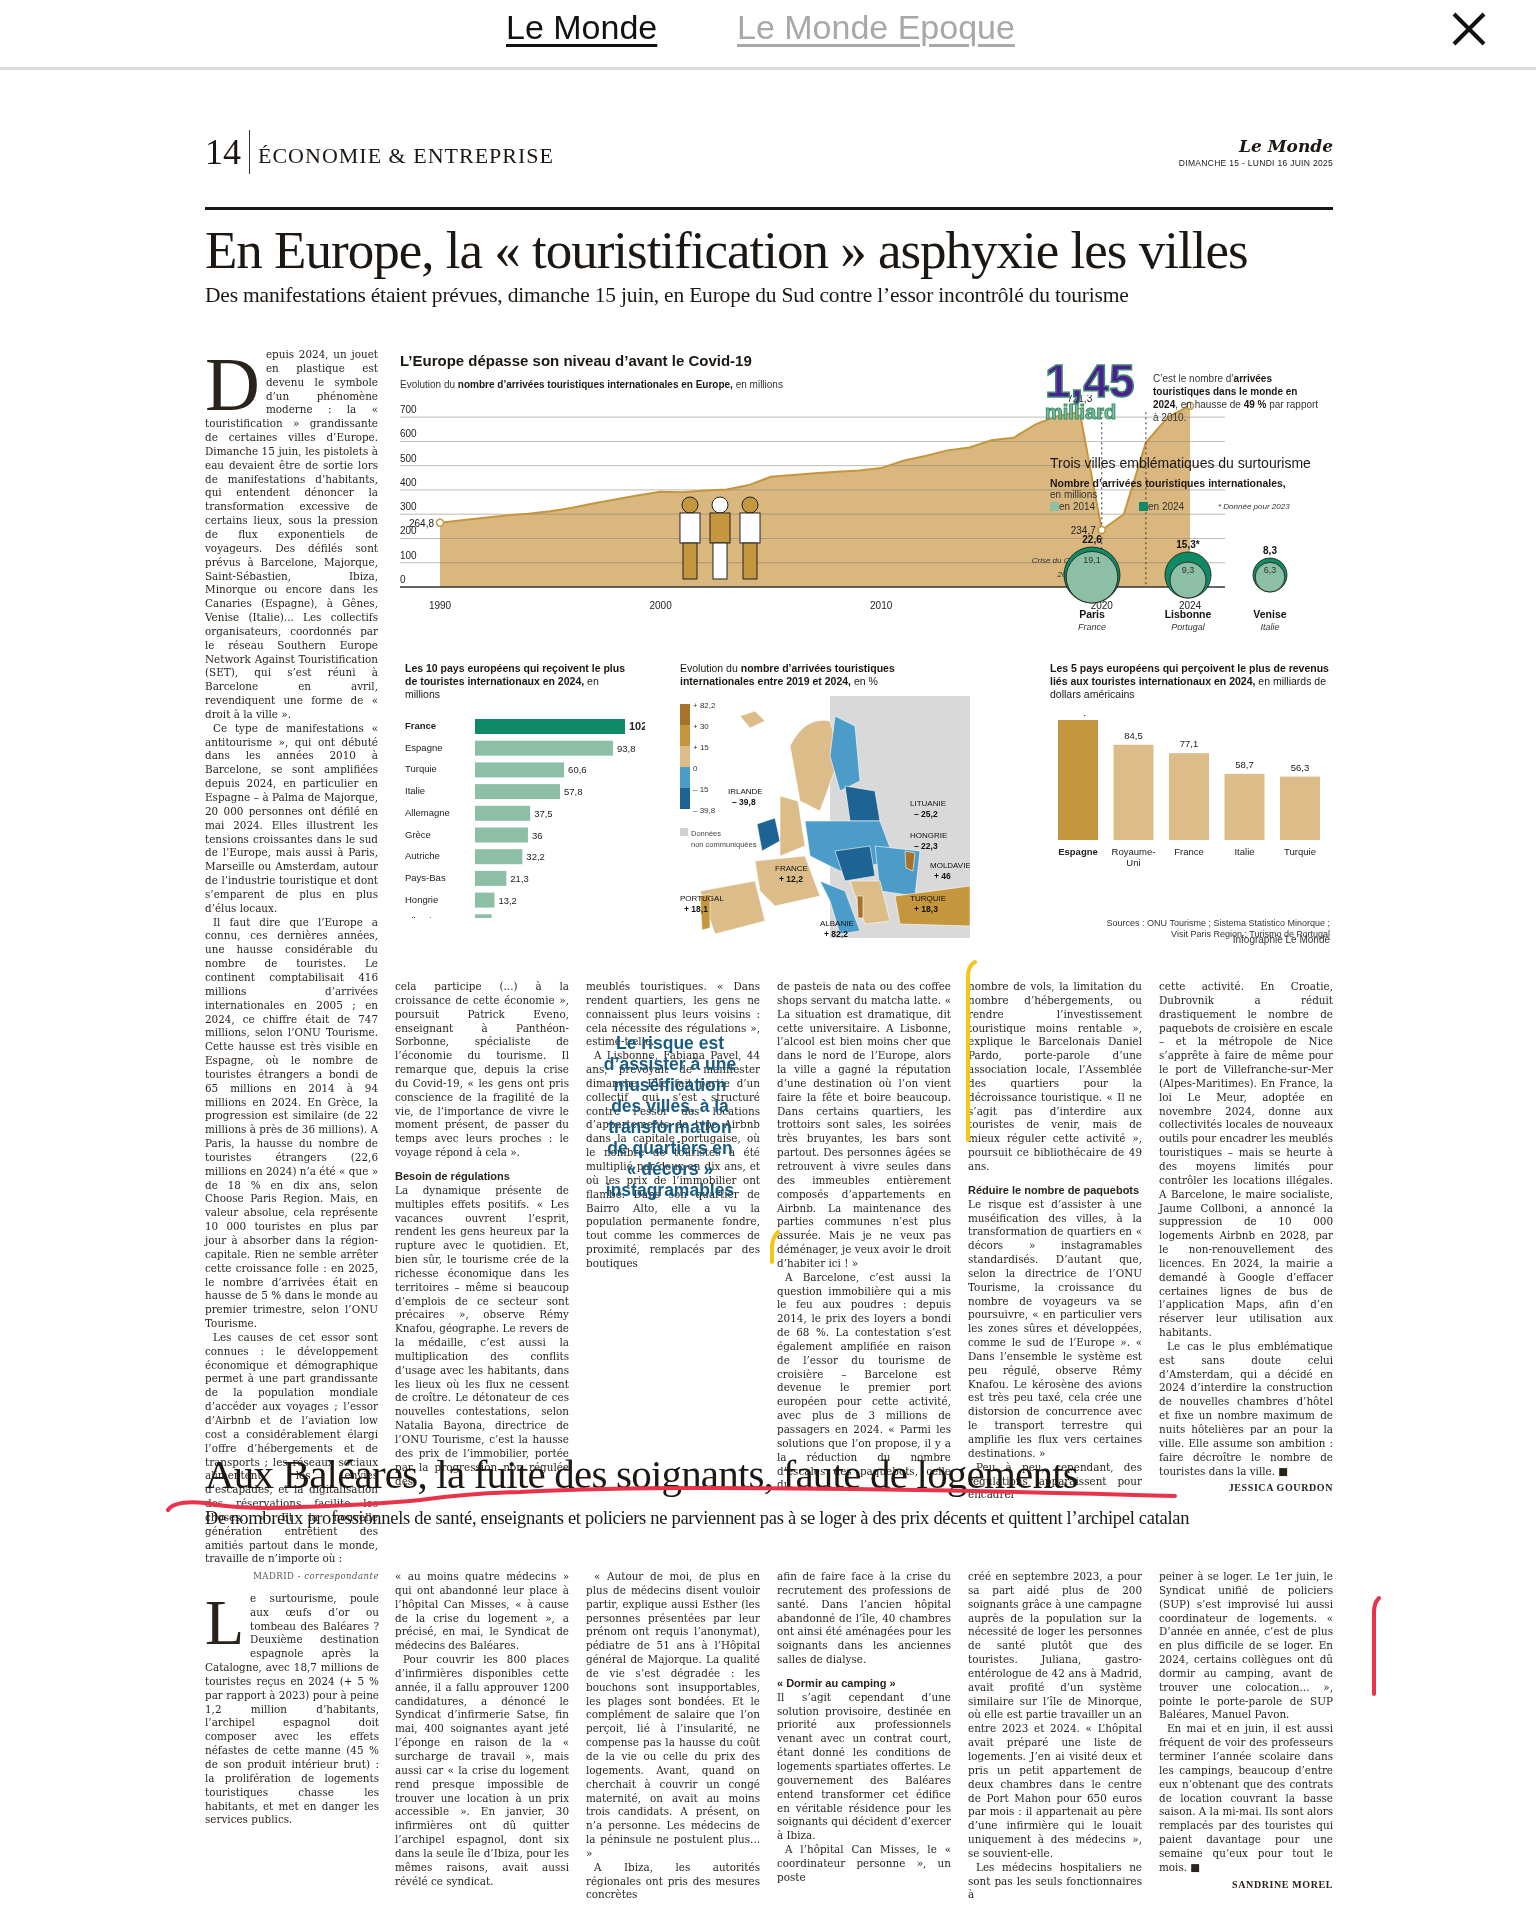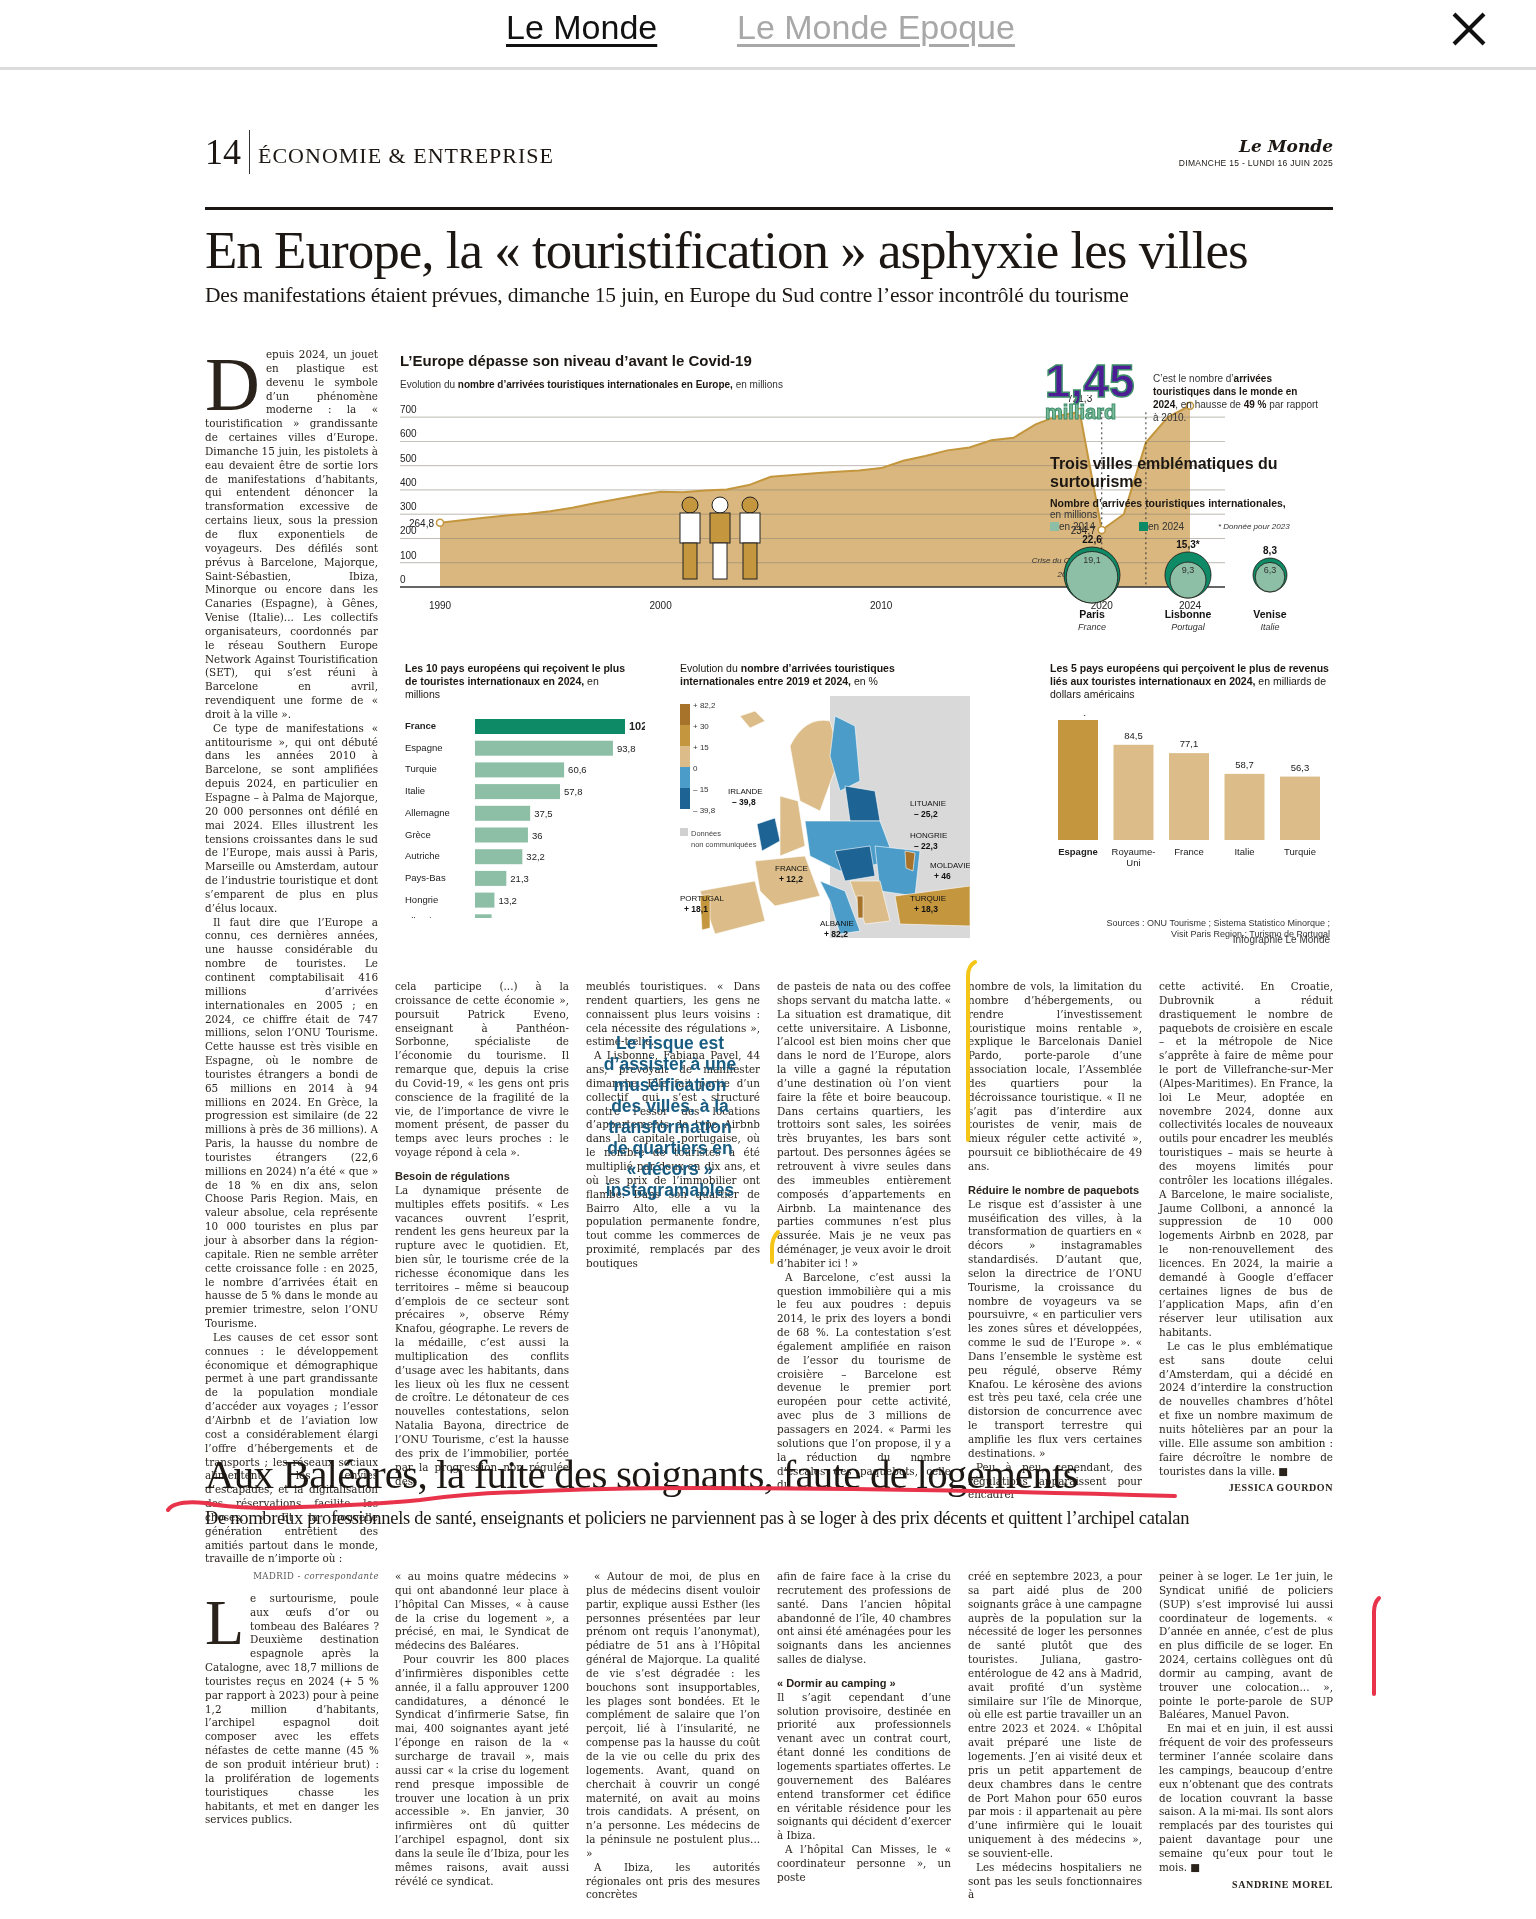--- a/index.html
+++ b/index.html
@@ -120,21 +120,21 @@
       <rect x="343" y="148" width="14" height="36" fill="#c4963e" stroke="#222" stroke-width="1"></rect>
     </svg>
 
   <div style="position:absolute;left:840px;top:232px;width:290px;height:60px">
     <div style="position:absolute;left:0;top:0;font-family:'Liberation Sans',sans-serif;font-weight:bold;font-size:46px;color:#4c1d95;-webkit-text-stroke:1.5px #3d8d69;line-height:38px">1,45</div>
     <div style="position:absolute;left:0;top:40px;font-family:'Liberation Sans',sans-serif;font-weight:bold;font-size:20px;color:#7cbc9c;-webkit-text-stroke:1px #3d8d69;line-height:20px">milliard</div>
     <div class="small" style="position:absolute;left:108px;top:10px;width:170px;line-height:13px"><span>C’est le nombre d’</span><b>arrivées touristiques dans le monde en 2024</b><span>, en hausse de </span><b>49 %</b><span> par rapport à 2010.</span></div>
   </div>
 
   <div style="position:absolute;left:845px;top:325px;width:285px">
-    <div class="sans" style="font-weight:bold;font-size:16px">Trois villes emblématiques du surtourisme</div>
+    <div class="sans" style="font-weight:normal;font-size:14px">Trois villes emblématiques du surtourisme</div>
     <div class="sans" style="font-weight:bold;font-size:10.5px;margin-top:6px">Nombre d’arrivées touristiques internationales,</div>
     <div class="small">en millions</div>
     <div class="small" style="display:flex;align-items:center;gap:0;margin-top:1px">
       <span style="width:9px;height:9px;background:#8dbfa6;display:inline-block"></span>
         <span style="width:80px">en 2014</span>
       <span style="width:9px;height:9px;background:#0e8a66;display:inline-block"></span>
         <span style="width:70px">en 2024</span>
       <i style="font-size:8px">* Donnée pour 2023</i>
     </div>
   </div>

